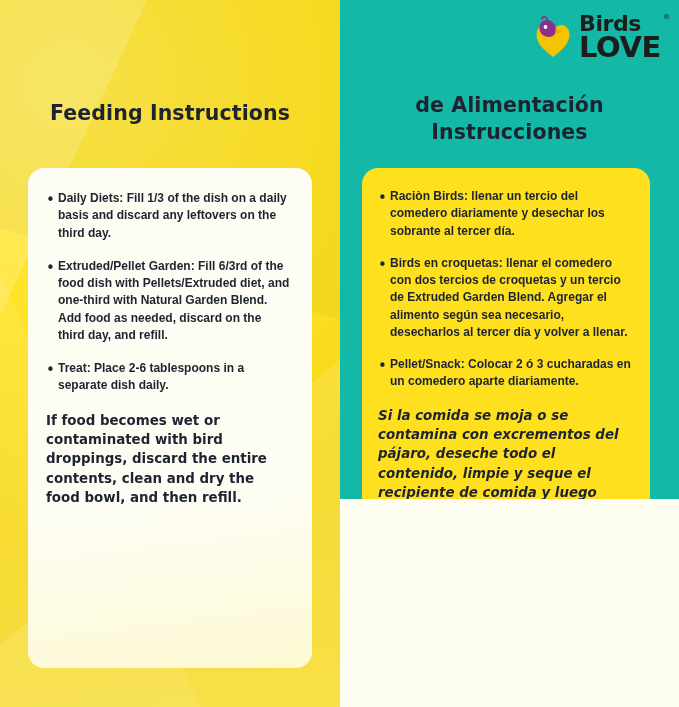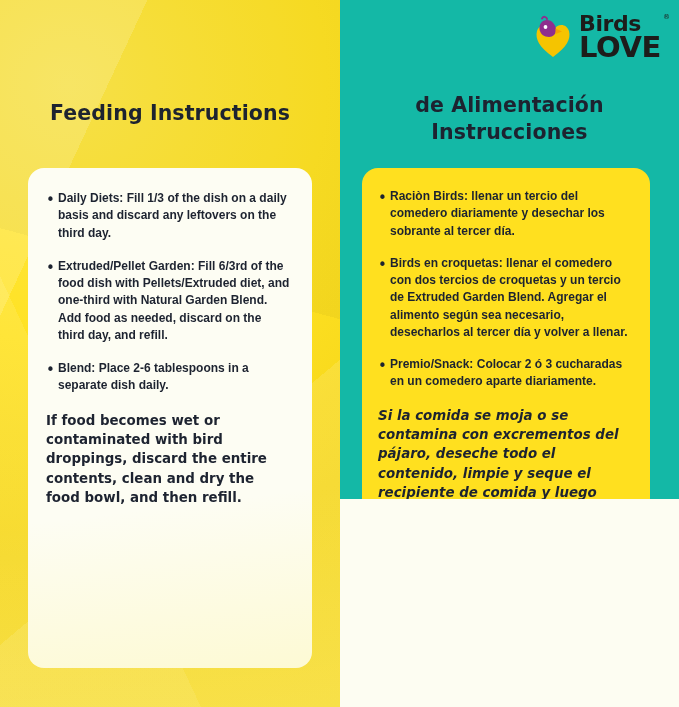--- a/index.html
+++ b/index.html
@@ -209,21 +209,21 @@
         <li class="list-item">
           <span class="bullet">•</span>
           <span class="item-text">
             <span class="lead">Extruded/Pellet Garden:</span><span> Fill 6/3rd of the food dish with Pellets/Extruded diet, and one-third with Natural Garden Blend. Add food as needed, discard on the third day, and refill.</span>
           </span>
         </li>
 
         <li class="list-item">
           <span class="bullet">•</span>
           <span class="item-text">
-            <span class="lead">Blend:</span><span> Place 2-6 tablespoons in a separate dish daily.</span>
+            <span class="lead">Treat:</span><span> Place 2-6 tablespoons in a separate dish daily.</span>
           </span>
         </li>
 
       </ul>
 
       <div class="footnote">If food becomes wet or contaminated with bird droppings, discard the entire contents, clean and dry the food bowl, and then refill.</div>
     </div>
   </div>
 
   <div class="panel-right">
@@ -263,21 +263,21 @@
         <li class="list-item">
           <span class="bullet">•</span>
           <span class="item-text">
             <span class="lead">Birds en croquetas:</span><span> llenar el comedero con dos tercios de croquetas y un tercio de Extruded Garden Blend. Agregar el alimento según sea necesario, desecharlos al tercer día y volver a llenar.</span>
           </span>
         </li>
 
         <li class="list-item">
           <span class="bullet">•</span>
           <span class="item-text">
-            <span class="lead">Premio/Snack:</span><span> Colocar 2 ó 3 cucharadas en un comedero aparte diariamente.</span>
+            <span class="lead">Pellet/Snack:</span><span> Colocar 2 ó 3 cucharadas en un comedero aparte diariamente.</span>
           </span>
         </li>
 
       </ul>
 
       <div class="footnote">Si la comida se moja o se contamina con excrementos del pájaro, deseche todo el contenido, limpie y seque el recipiente de comida y luego vuelva a llenarlo.</div>
     </div>
   </div>
 
 </div>

